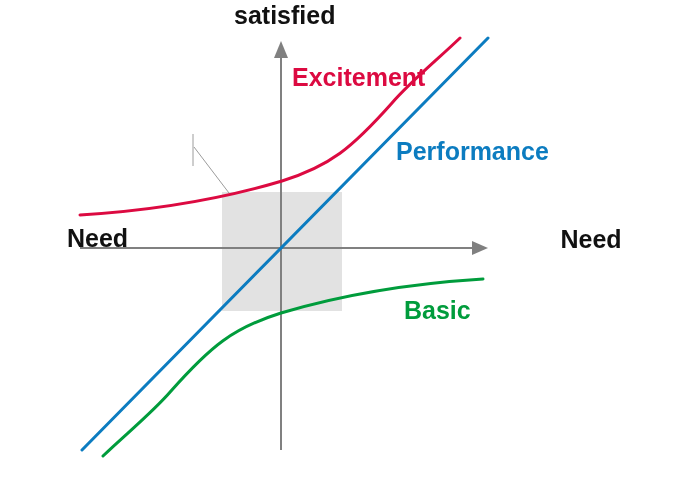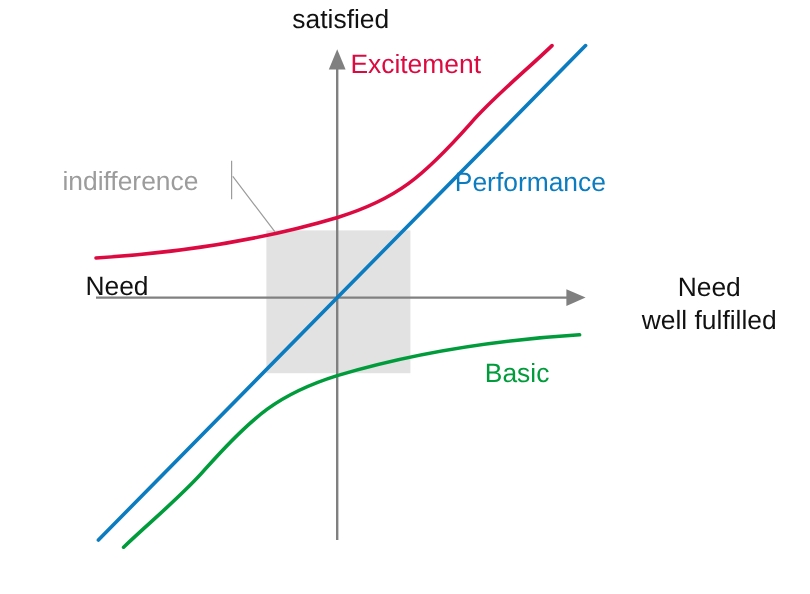--- a/index.html
+++ b/index.html
@@ -6,24 +6,25 @@
   .stage{
     position:relative;
     width:675px;height:495px;
     background:#fff;
     font-family:"Liberation Sans", sans-serif;
     overflow:hidden;
   }
   .stage svg{position:absolute;left:0;top:0;}
   .lbl{
     position:absolute;
-    font-size:22px;
+    font-size:25px;
     line-height:27px;
     color:#111;
     white-space:nowrap;
+    font-weight:bold;
   }
   .lbl.center{text-align:center;}
   .curve{fill:none;stroke-width:3;stroke-linecap:round;}
   .axis-line{stroke-width:2;fill:none;}
   .leader{stroke-width:1;fill:none;}
 </style>
 </head>
 <body>
 
 <div class="stage">
@@ -46,24 +47,22 @@
 
   <div class="lbl center" style="left:234px;top:2px;width:100px;">satisfied</div>
 
 
   <div class="lbl center" style="left:20px;top:225px;width:155px;">
     <div>Need</div>
   </div>
 
   <div class="lbl center" style="left:516px;top:226px;width:150px;">
     <div>Need</div>
-    <div>well fulfilled</div>
   </div>
 
-  <div class="lbl" style="left: 292px; top: 40px; color: rgb(220, 10, 65);">Excitement</div>
+  <div class="lbl" style="left: 292px; top: 64px; color: rgb(220, 10, 65);">Excitement</div>
 
-  <div class="lbl" style="left: 379px; top: 138px; color: rgb(12, 124, 192);">Performance</div>
+  <div class="lbl" style="left: 396px; top: 138px; color: rgb(12, 124, 192);">Performance</div>
 
   <div class="lbl" style="left: 404px; top: 297px; color: rgb(0, 156, 60); text-align: right;">Basic</div>
 
-  <div class="lbl" style="left: 52px; top: 137px; color: rgb(156, 156, 156);">indifference</div>
 
 </div>
 
 </body></html>

